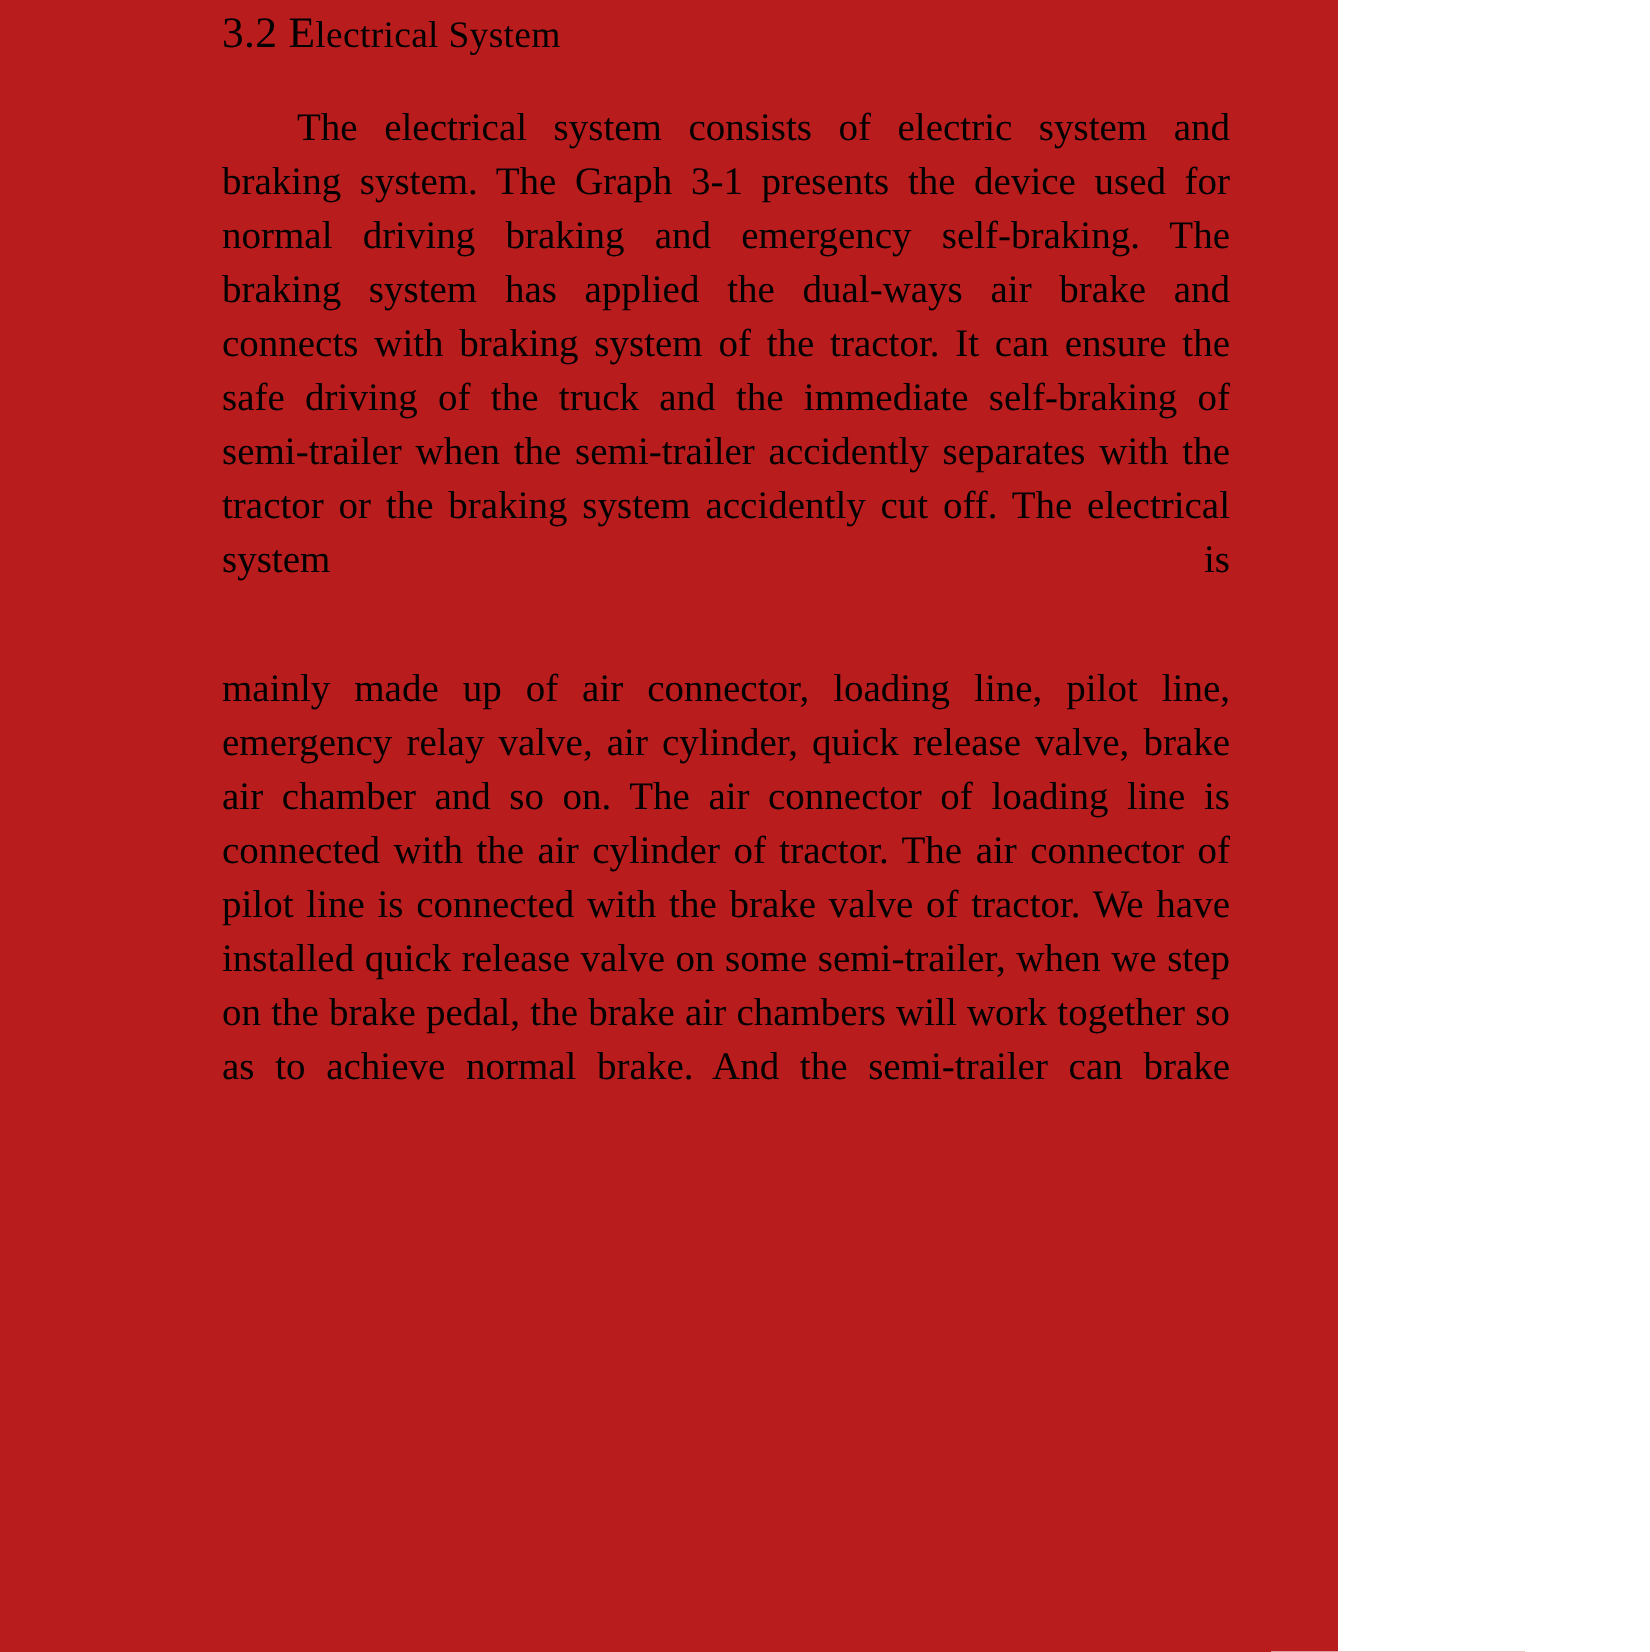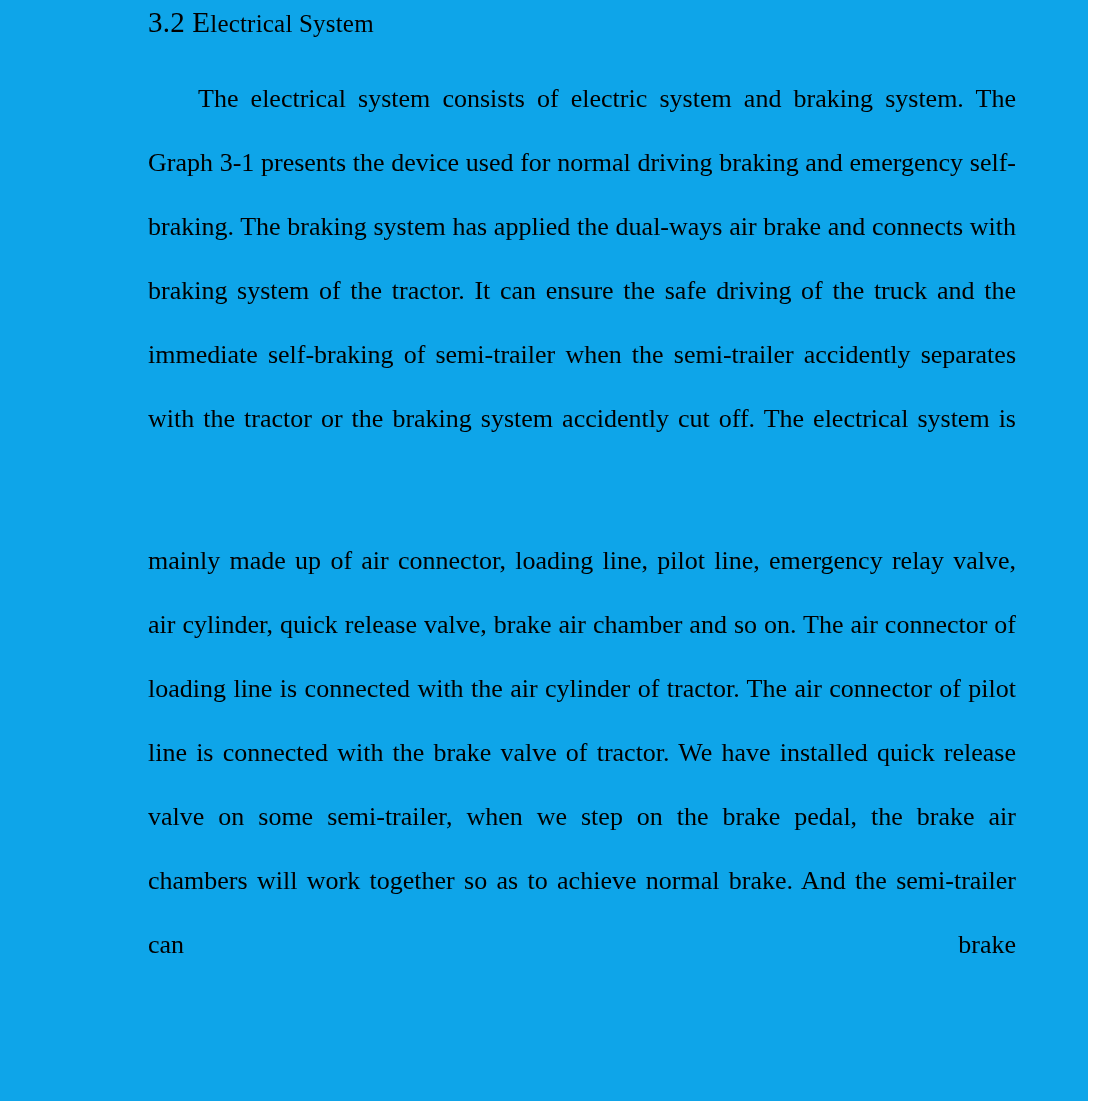--- a/index.html
+++ b/index.html
@@ -9,23 +9,23 @@
   }
   body {
     width: 1100px;
     height: 1101px;
     font-family: "Liberation Serif", "DejaVu Serif", serif;
     color: #000000;
     overflow: hidden;
   }
   .page {
     position: relative;
-    width: 1088px;
+    width: 892px;
     height: 1101px;
-    background: #0ea5e9;
+    background: #b91c1c;
     box-sizing: border-box;
     padding: 0 72px 0 148px;
   }
   .heading {
     font-size: 29px;
     line-height: 1.0;
     margin: 0;
     padding-top: 8px;
     font-weight: normal;
     letter-spacing: 0.2px;
@@ -35,21 +35,21 @@
     font-size: 29px;
   }
   .heading .cap {
     font-size: 29px;
   }
   .heading .rest {
     font-size: 25px;
   }
   .para {
     font-size: 26px;
-    line-height: 64px;
+    line-height: 36px;
     text-align: justify;
     text-justify: inter-word;
     margin: 0;
     padding: 0;
   }
   .para.first {
     margin-top: 30px;
     text-indent: 50px;
   }
   .para.second {

